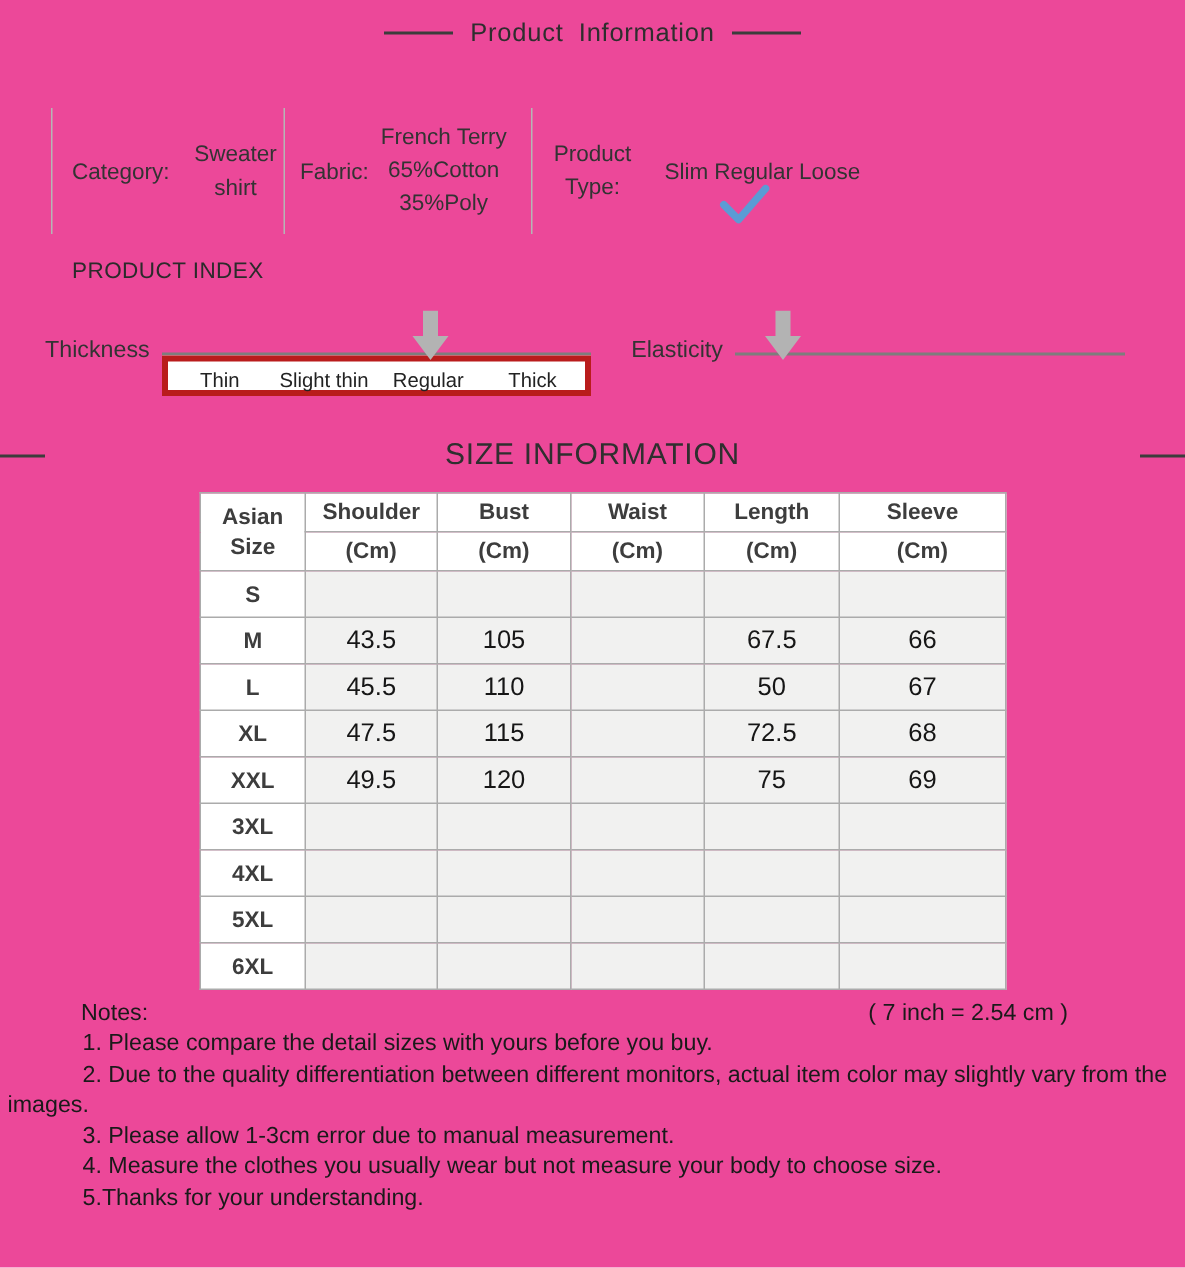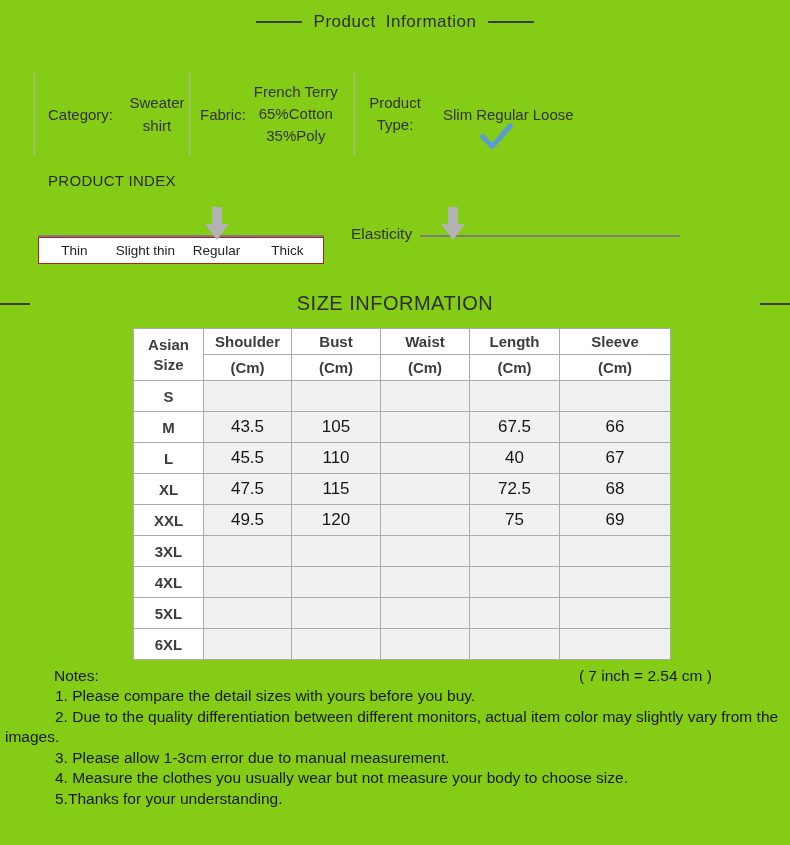--- a/index.html
+++ b/index.html
@@ -1,21 +1,21 @@
 <!DOCTYPE html>
 <html><head>
 <meta charset="utf-8">
 <style>
   * { margin: 0; padding: 0; box-sizing: border-box; }
   html, body { background: #fff; }
   .page {
     position: relative;
     width: 790px;
     height: 845px;
-    background: #84cc16;
+    background: #ec4899;
     font-family: "Liberation Sans", sans-serif;
     color: #333;
     overflow: hidden;
   }
 
   
   .sec-title {
     display: flex;
     align-items: center;
     justify-content: center;
@@ -81,21 +81,21 @@
   .track-elasticity { width: 260px; }
   .scale-line { height: 2px; background: #7d7d7d; }
   .scale-arrow {
     position: absolute;
     top: -4px;
     width: 26px;
     height: 34px;
     transform: translateX(-50%);
   }
   .scale-box {
-    border: 1px solid #b91c1c;
+    border: 4px solid #b91c1c;
     height: 27px;
     display: flex;
     background: #fff;
   }
   .scale-option { flex: 1; text-align: center; font-size: 13.5px; color: #222; line-height: 25px; white-space: nowrap; }
 
   
   table.size-table {
     border-collapse: collapse;
     table-layout: fixed;
@@ -166,20 +166,21 @@
             </svg></span>
           <span class="version-option">Loose</span>
         </span>
     </div>
   </div>
 
   <div class="product-index-heading">PRODUCT INDEX</div>
 
   <div class="scales">
     <div class="scale">
+      <div class="scale-label">Thickness</div>
       <div class="scale-track track-thickness">
         <svg class="scale-arrow" viewBox="0 0 26 34" style="left: 62.5%;">
           <rect x="8" y="0" width="10" height="18" fill="#b3b3b3"></rect>
           <polygon points="1,17 25,17 13,33" fill="#b3b3b3"></polygon>
         </svg>
         <div class="scale-line"></div>
         <div class="scale-box">
             <span class="scale-option">Thin</span>
             <span class="scale-option">Slight thin</span>
             <span class="scale-option">Regular</span>
@@ -249,21 +250,21 @@
           <td class="val-cell">105</td>
           <td class="val-cell"></td>
           <td class="val-cell">67.5</td>
           <td class="val-cell">66</td>
         </tr>
         <tr>
           <td class="size-cell">L</td>
           <td class="val-cell">45.5</td>
           <td class="val-cell">110</td>
           <td class="val-cell"></td>
-          <td class="val-cell">40</td>
+          <td class="val-cell">50</td>
           <td class="val-cell">67</td>
         </tr>
         <tr>
           <td class="size-cell">XL</td>
           <td class="val-cell">47.5</td>
           <td class="val-cell">115</td>
           <td class="val-cell"></td>
           <td class="val-cell">72.5</td>
           <td class="val-cell">68</td>
         </tr>

